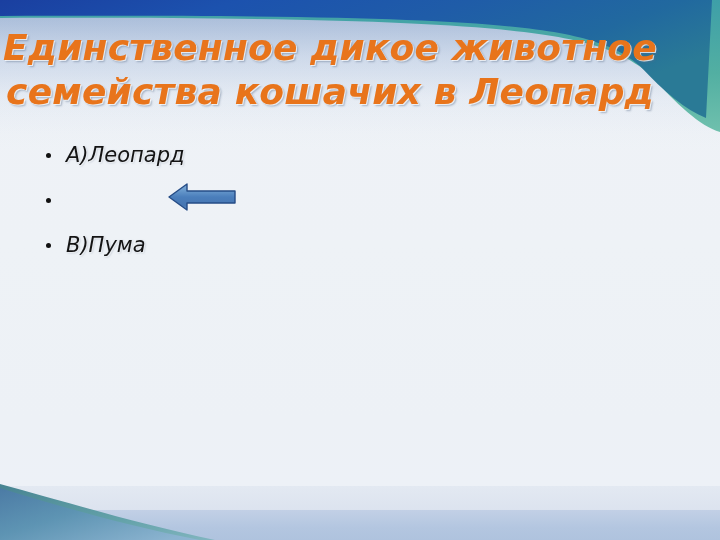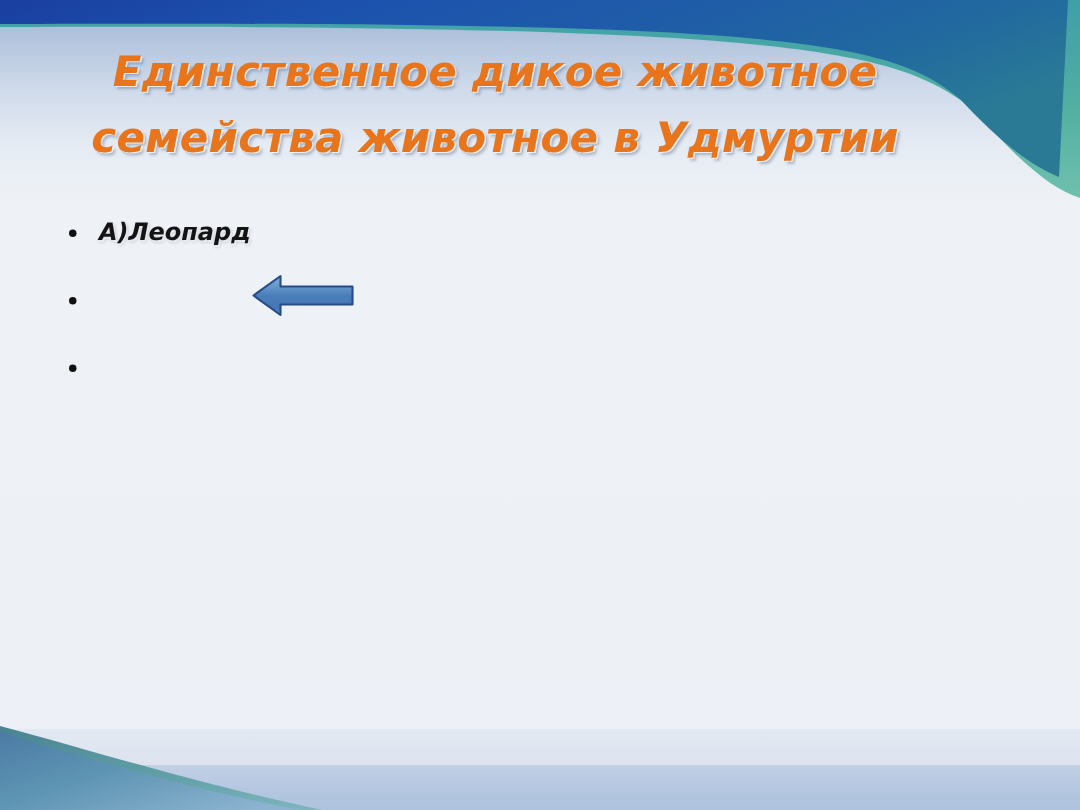--- a/index.html
+++ b/index.html
@@ -86,21 +86,21 @@
     position: absolute;
     left: 0;
     top: 26px;
     width: 660px;
     text-align: center;
   }
   .title-line {
     font-family: "DejaVu Sans", sans-serif;
     font-style: italic;
     font-weight: bold;
-    font-size: 28px;
+    font-size: 36px;
     line-height: 44px;
     color: #E8741B;
     letter-spacing: 0.2px;
     white-space: nowrap;
     text-shadow:
        1px 1px 0 rgba(255,255,255,0.75),
        2px 2px 2px rgba(90,110,140,0.45);
   }
 
   
@@ -126,22 +126,22 @@
     top: 50%;
     width: 5px;
     height: 5px;
     margin-top: -2px;
     border-radius: 50%;
     background: #111111;
   }
   .bullet-text {
     font-family: "DejaVu Sans", sans-serif;
     font-style: italic;
-    font-weight: bold;
-    font-size: 16px;
+    font-weight: normal;
+    font-size: 21px;
     color: #141414;
     white-space: nowrap;
     text-shadow: 1px 1px 0 rgba(255,255,255,0.6),
                  1px 1px 2px rgba(110,125,150,0.5);
   }
 
   
   .arrow-wrap {
     position: absolute;
     left: 166px;
@@ -199,33 +199,34 @@
         <stop offset="60%" stop-color="#5FA0A6"></stop>
         <stop offset="100%" stop-color="#7FB5BE"></stop>
       </linearGradient>
     </defs>
     <path d="M0,14 C60,30 130,52 215,70 L0,70 Z" fill="url(#gWedgeTeal)" opacity="0.95"></path>
     <path d="M0,18 C58,36 128,56 200,70 L0,70 Z" fill="url(#gWedge)" opacity="0.85"></path>
   </svg>
 
   <div class="title-block">
     <div class="title-line">Единственное дикое животное</div>
-    <div class="title-line">семейства животное в Удмуртии</div>
+    <div class="title-line">семейства кошачих в Леопард</div>
   </div>
 
   <ul class="bullets">
     <li class="bullet-row">
       <span class="bullet-dot"></span>
       <span class="bullet-text">А)Леопард</span>
     </li>
     <li class="bullet-row">
       <span class="bullet-dot"></span>
     </li>
     <li class="bullet-row">
       <span class="bullet-dot"></span>
+      <span class="bullet-text">В)Пума</span>
     </li>
   </ul>
 
   <svg class="arrow-wrap" viewBox="0 0 72 30">
     <defs>
       <linearGradient id="gArrow" x1="0" y1="0" x2="0" y2="1">
         <stop offset="0%" stop-color="#7FA8D4"></stop>
         <stop offset="18%" stop-color="#6FA0D0"></stop>
         <stop offset="50%" stop-color="#4A7EBB"></stop>
         <stop offset="82%" stop-color="#4676B2"></stop>

